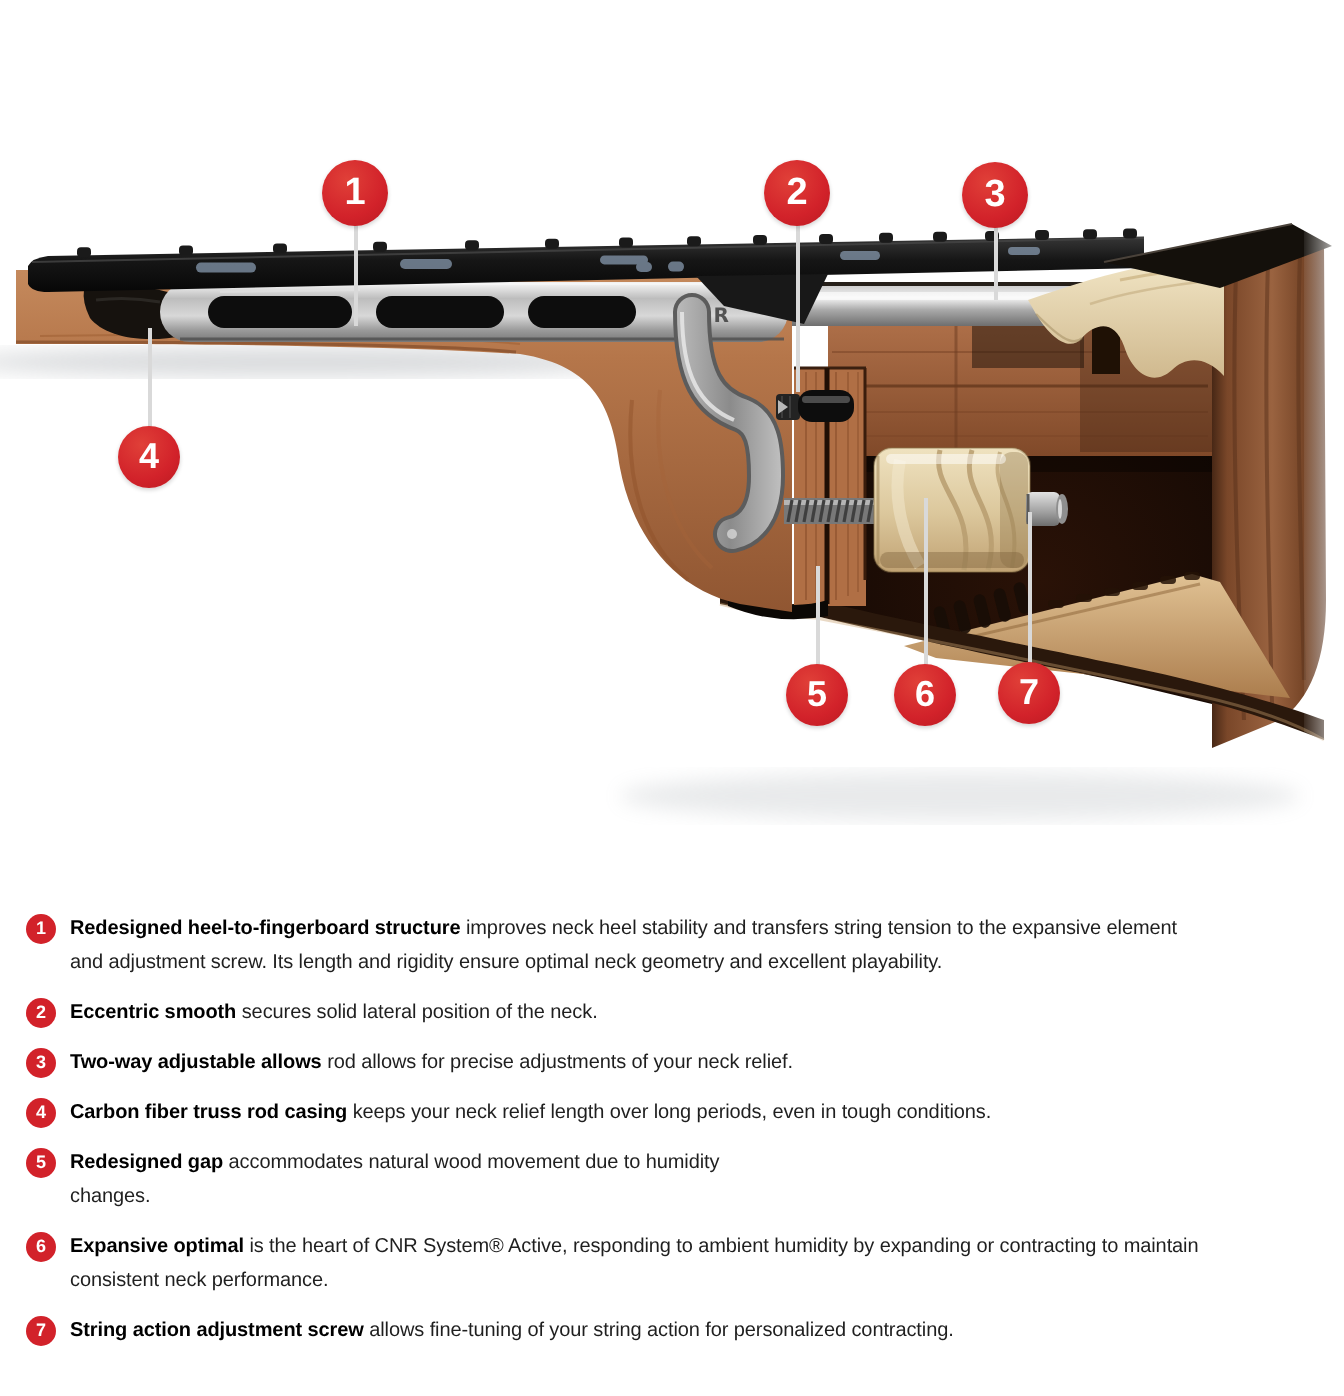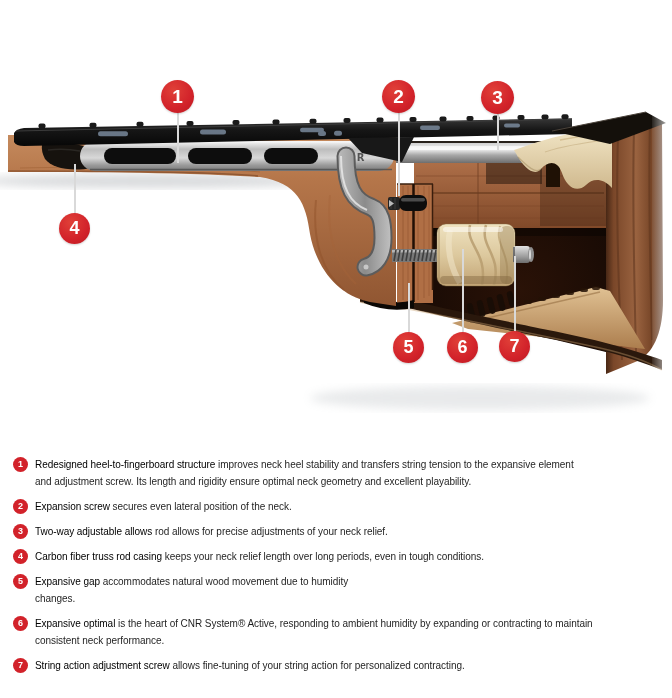--- a/index.html
+++ b/index.html
@@ -40,21 +40,21 @@
   .item {
     display:grid; grid-template-columns:15px auto; column-gap:7px;
     margin-bottom:8px; font-size:10px; line-height:17px;
     letter-spacing:-0.05px; color:#1f1f1f;
   }
   .bullet {
     width:15px; height:15px; border-radius:50%; background:#d2222a; color:#fff;
     font-size:9px; font-weight:bold; display:flex; align-items:center;
     justify-content:center; margin-top:1px;
   }
-  .text b { color:#000; font-weight:normal; }
+  .text b { color:#000; font-weight:bold; }
   .body { white-space:pre-line; }
 </style>
 </head>
 <body>
 
 <div class="stage">
 
   <div class="figure-area">
     <svg width="672" height="440" viewBox="0 0 672 440">
       <defs>
@@ -348,33 +348,33 @@
   </div>
 
   <div class="legend">
     <div class="item">
       <span class="bullet">1</span>
       <span class="text"><b>Redesigned heel-to-fingerboard structure</b> <span class="body">improves neck heel stability and transfers string tension to the expansive element
 and adjustment screw. Its length and rigidity ensure optimal neck geometry and excellent playability.</span></span>
     </div>
     <div class="item">
       <span class="bullet">2</span>
-      <span class="text"><b>Expansion screw</b> <span class="body">secures even lateral position of the neck.</span></span>
+      <span class="text"><b>Eccentric smooth</b> <span class="body">secures solid lateral position of the neck.</span></span>
     </div>
     <div class="item">
       <span class="bullet">3</span>
       <span class="text"><b>Two-way adjustable allows</b> <span class="body">rod allows for precise adjustments of your neck relief.</span></span>
     </div>
     <div class="item">
       <span class="bullet">4</span>
       <span class="text"><b>Carbon fiber truss rod casing</b> <span class="body">keeps your neck relief length over long periods, even in tough conditions.</span></span>
     </div>
     <div class="item">
       <span class="bullet">5</span>
-      <span class="text"><b>Expansive gap</b> <span class="body">accommodates natural wood movement due to humidity
+      <span class="text"><b>Redesigned gap</b> <span class="body">accommodates natural wood movement due to humidity
 changes.</span></span>
     </div>
     <div class="item">
       <span class="bullet">6</span>
       <span class="text"><b>Expansive optimal</b> <span class="body">is the heart of CNR System® Active, responding to ambient humidity by expanding or contracting to maintain
 consistent neck performance.</span></span>
     </div>
     <div class="item">
       <span class="bullet">7</span>
       <span class="text"><b>String action adjustment screw</b> <span class="body">allows fine-tuning of your string action for personalized contracting.</span></span>

